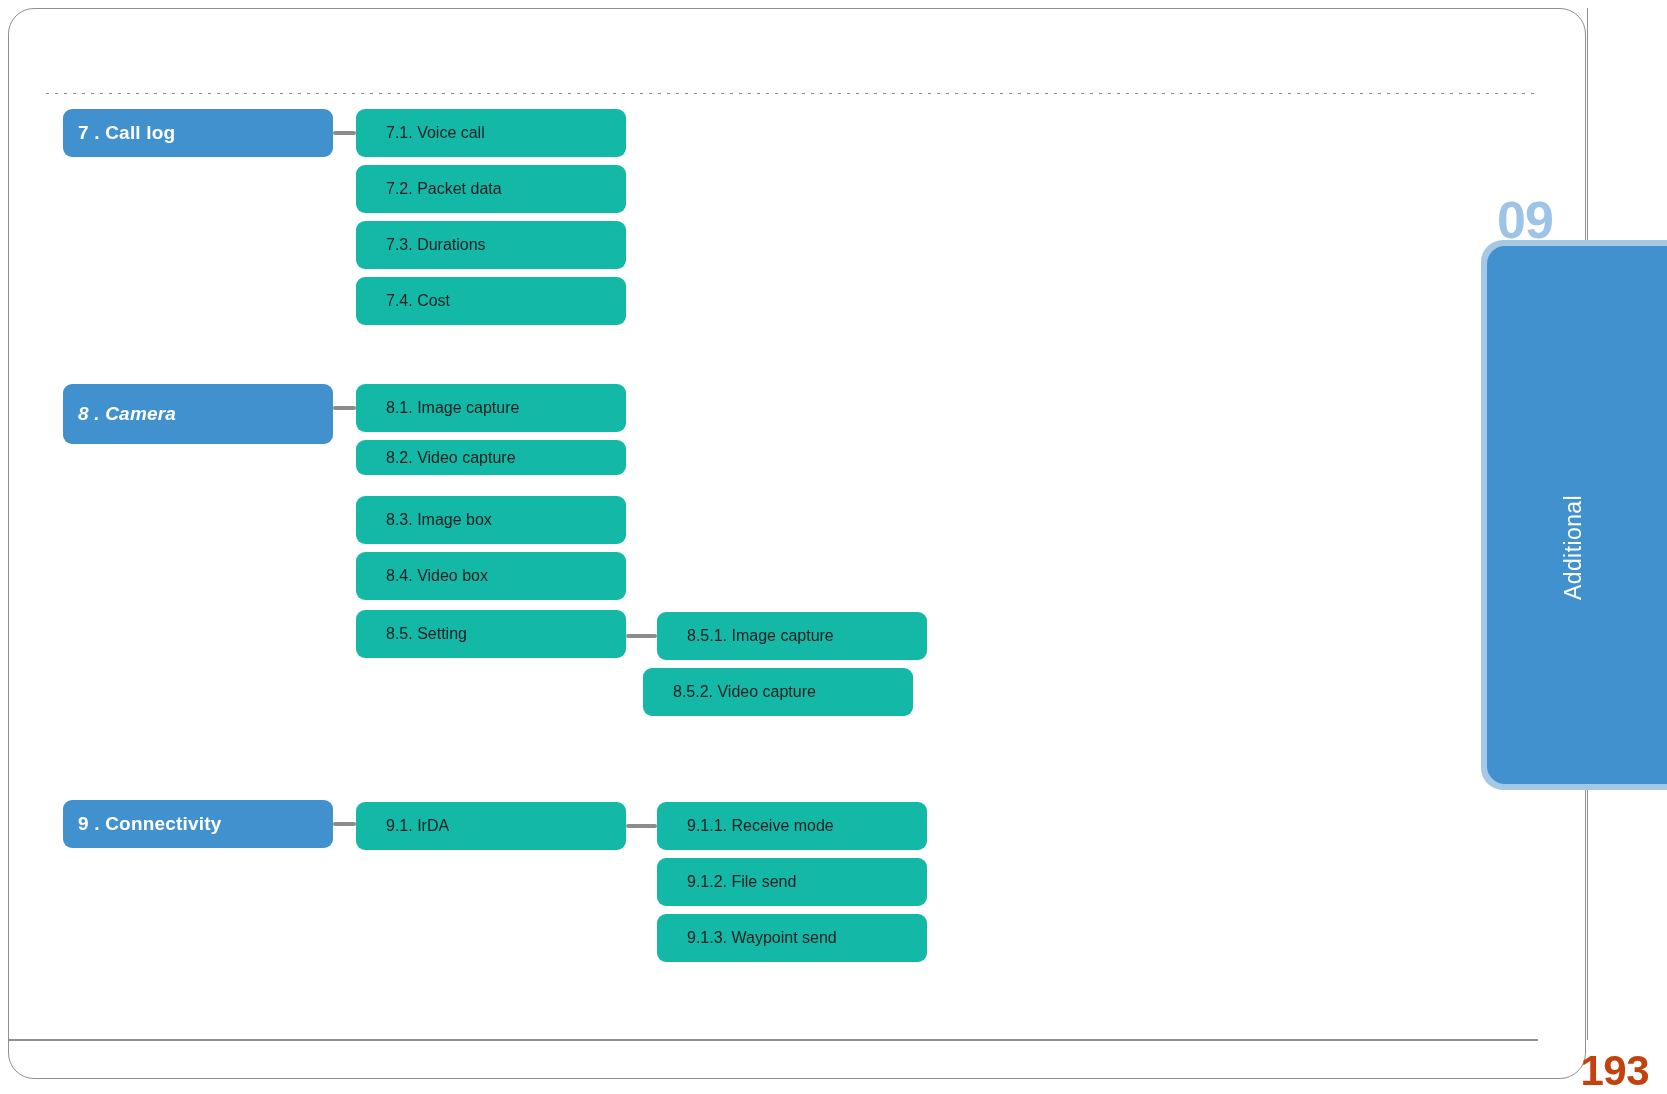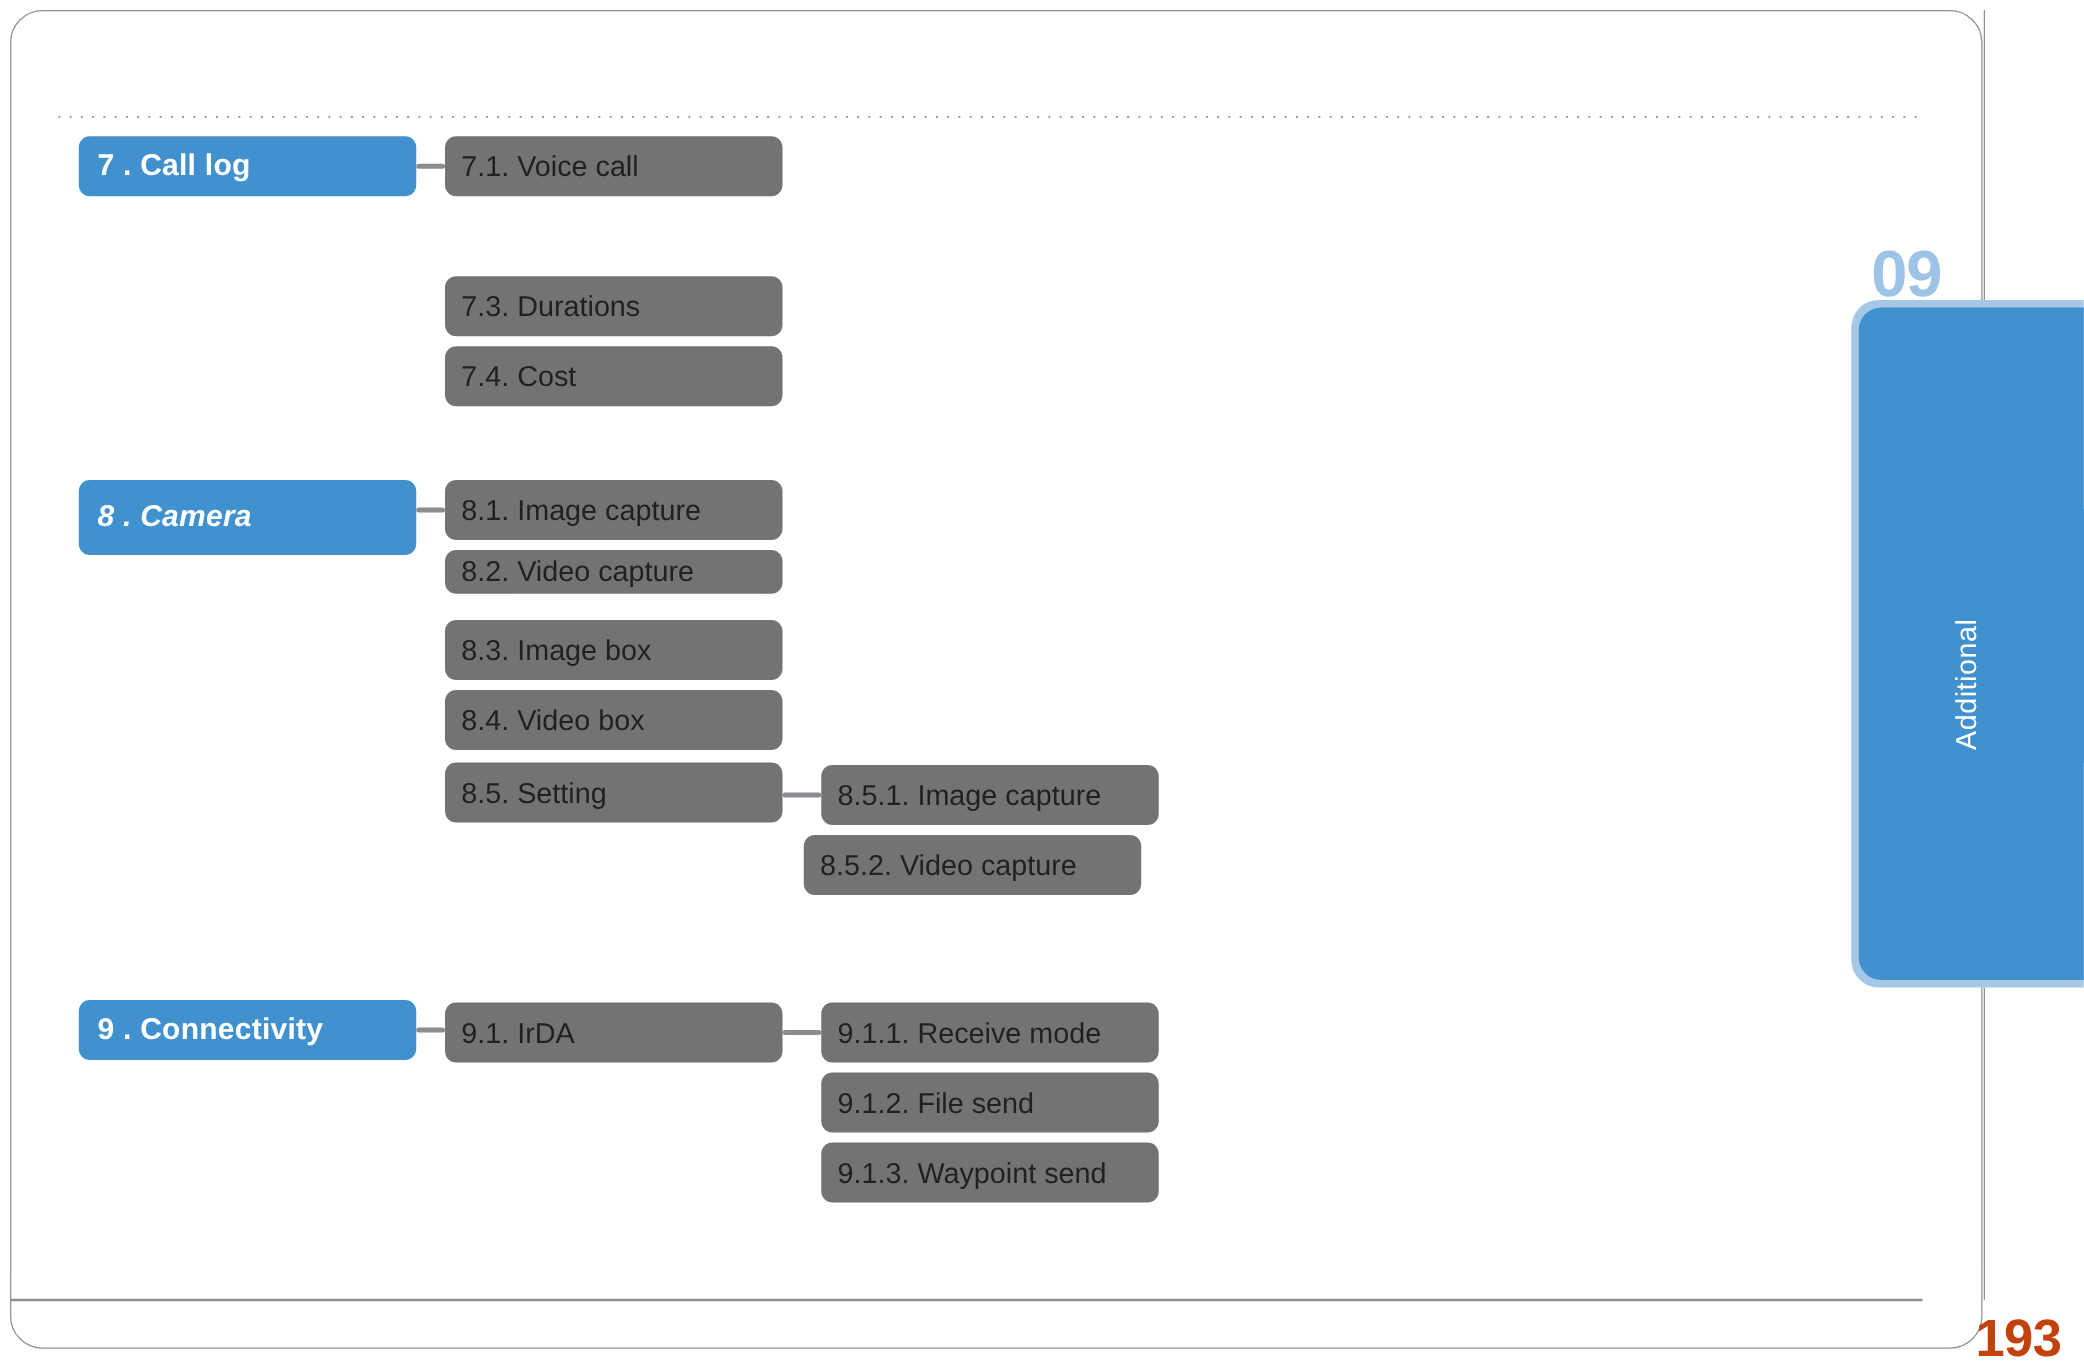--- a/index.html
+++ b/index.html
@@ -56,32 +56,32 @@
     display: flex;
     align-items: center;
     border-radius: 9px;
     white-space: nowrap;
   }
 
   .node.level1 {
     background: #4191cf;
     color: #ffffff;
     font-weight: bold;
-    font-size: 24px;
+    font-size: 19px;
     padding-left: 15px;
     letter-spacing: 0.2px;
   }
 
   .node.level2,
   .node.level3 {
-    background: #737373;
+    background: #14b8a6;
     color: #231f20;
     font-weight: normal;
-    font-size: 23px;
-    padding-left: 13px;
+    font-size: 16px;
+    padding-left: 30px;
   }
 
   .connector {
     position: absolute;
     height: 4px;
     background: #8a8c8f;
     border-radius: 2px;
   }
 
   
@@ -169,20 +169,23 @@
 <div class="vrule" id="vrule-bottom"></div>
 <div id="footer-rule"></div>
 
 <div id="diagram">
     <div class="node level1" style="left: 63px; top: 109px; width: 270px; height: 48px;">
       <span>7 . Call log</span>
     </div>
     <div class="node level2" style="left: 356px; top: 109px; width: 270px; height: 48px;">
       <span>7.1. Voice call</span>
     </div>
+    <div class="node level2" style="left: 356px; top: 165px; width: 270px; height: 48px;">
+      <span>7.2. Packet data</span>
+    </div>
     <div class="node level2" style="left: 356px; top: 221px; width: 270px; height: 48px;">
       <span>7.3. Durations</span>
     </div>
     <div class="node level2" style="left: 356px; top: 277px; width: 270px; height: 48px;">
       <span>7.4. Cost</span>
     </div>
     <div class="node level1" style="left: 63px; top: 384px; width: 270px; height: 60px; font-style: italic;">
       <span>8 . Camera</span>
     </div>
     <div class="node level2" style="left: 356px; top: 384px; width: 270px; height: 48px;">

